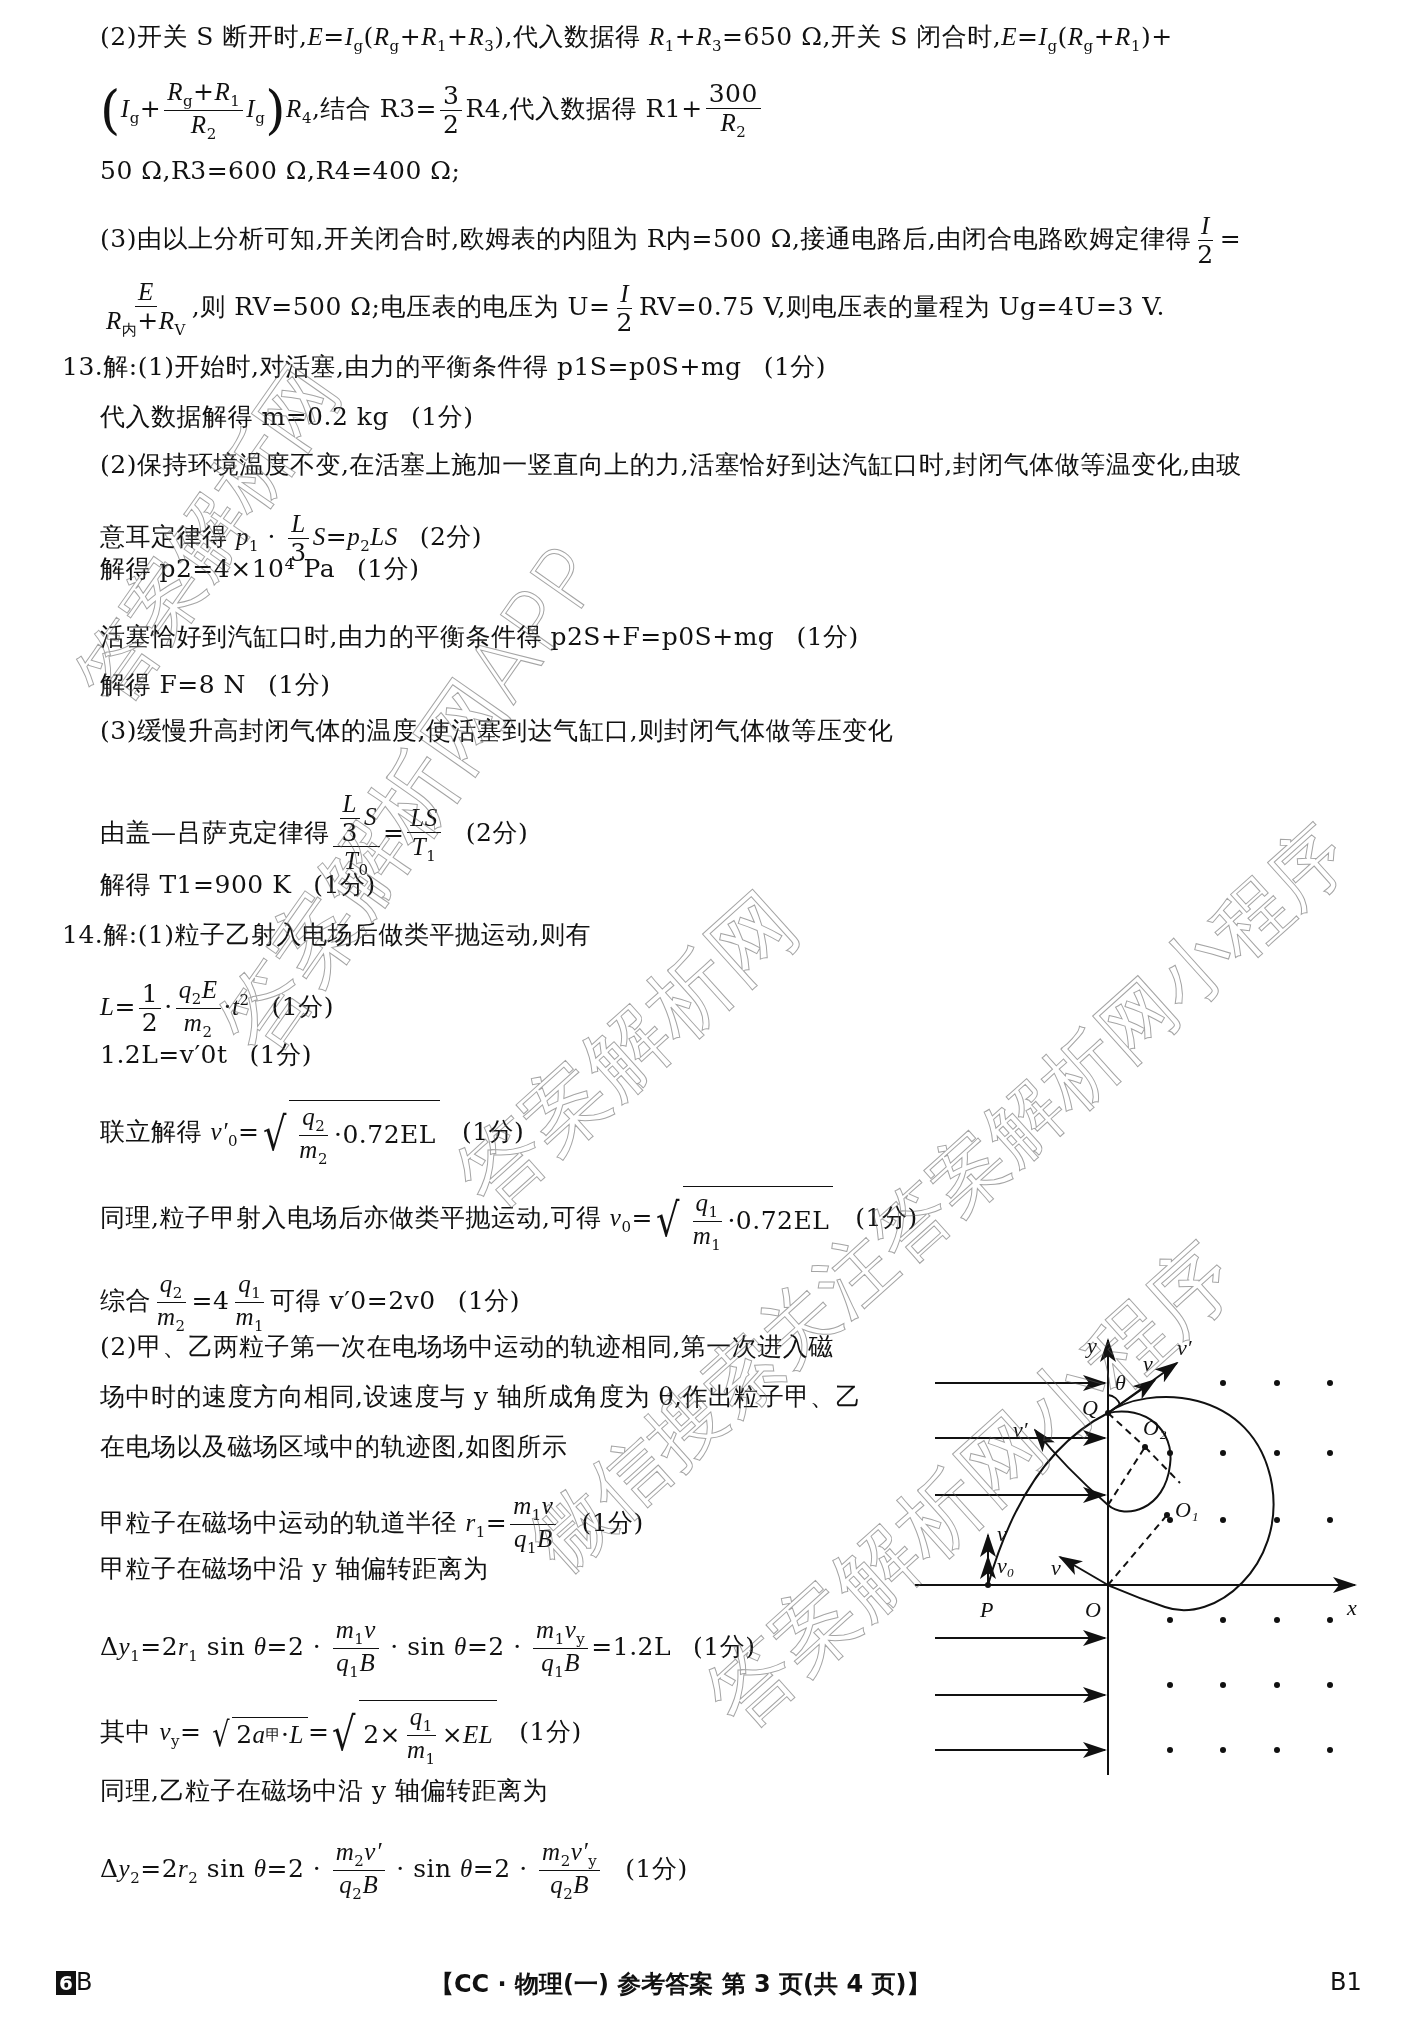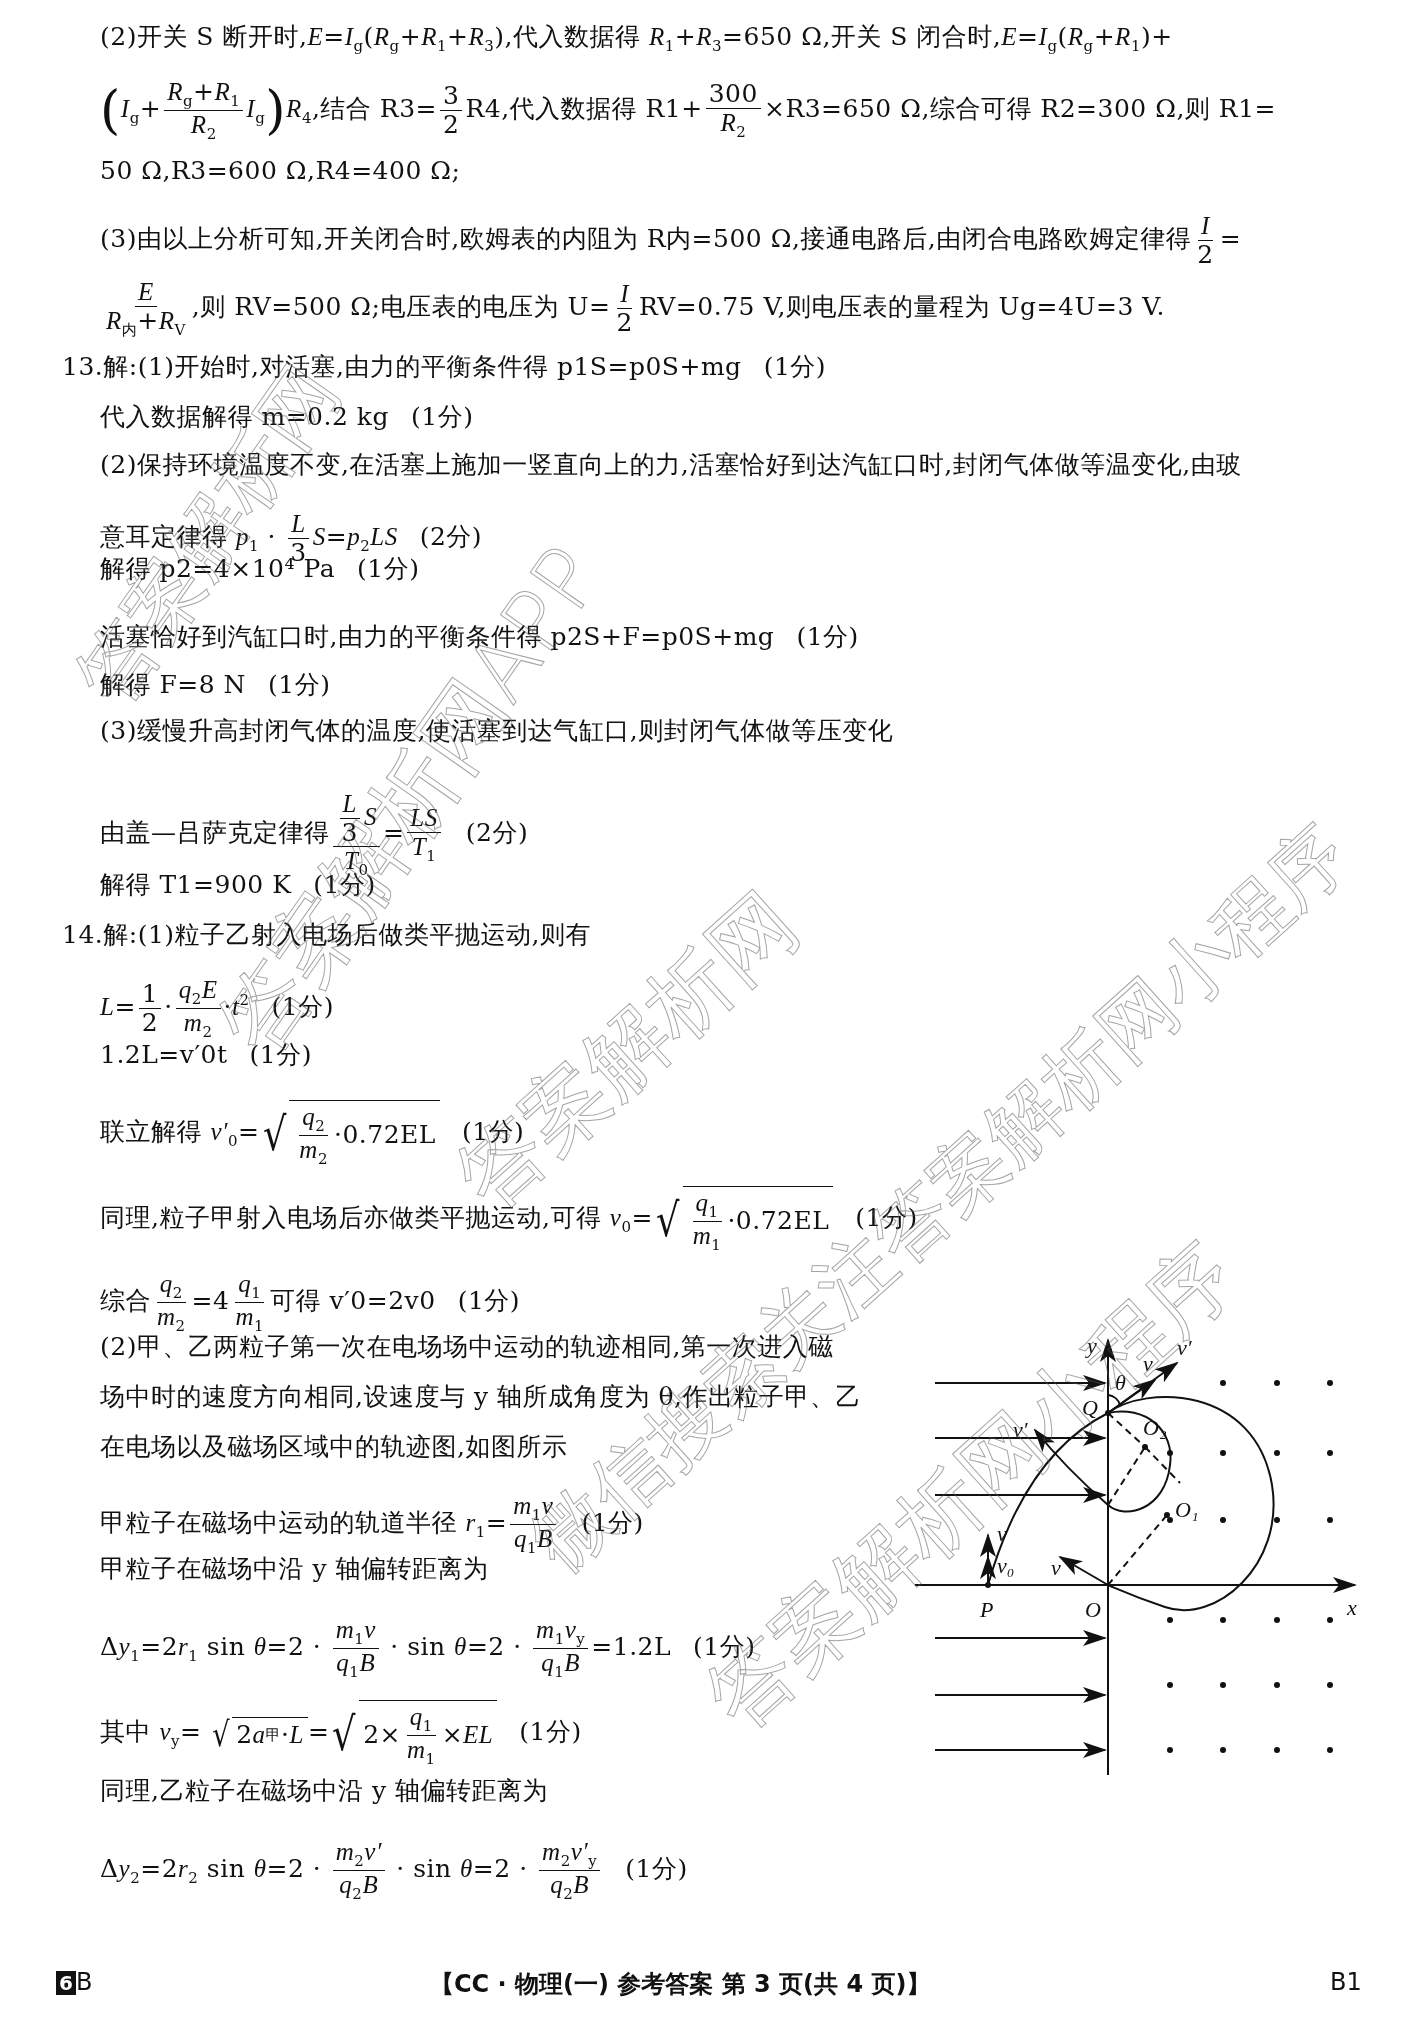--- a/index.html
+++ b/index.html
@@ -51,21 +51,21 @@
   <div class="line" style="left:100px; top:78px;">
     <span class="paren">(</span><span class="i">I</span><span class="sub">g</span>+<span class="frac">
         <span class="num"><span class="i">R</span><span class="sub">g</span>+<span class="i">R</span><span class="sub">1</span></span>
         <span class="den"><span class="i">R</span><span class="sub">2</span></span>
       </span><span class="i">I</span><span class="sub">g</span><span class="paren">)</span><span class="i">R</span><span class="sub">4</span><span>,结合 R3=</span><span class="frac">
         <span class="num">3</span>
         <span class="den">2</span>
       </span><span>R4,代入数据得 R1+</span><span class="frac">
         <span class="num">300</span>
         <span class="den"><span class="i">R</span><span class="sub">2</span></span>
-      </span><span>×R3=650 Ω,综合可得 R2=300 Ω,则 R1=</span>
+      </span>
   </div>
   <div class="line" style="left:100px; top:156px;">50 Ω,R3=600 Ω,R4=400 Ω;</div>
 
   <div class="line" style="left:100px; top:212px;">
     <span>(3)由以上分析可知,开关闭合时,欧姆表的内阻为 R内=500 Ω,接通电路后,由闭合电路欧姆定律得</span><span class="frac">
         <span class="num i">I</span>
         <span class="den">2</span>
       </span>=
   </div>
   <div class="line" style="left:100px; top:278px;">

